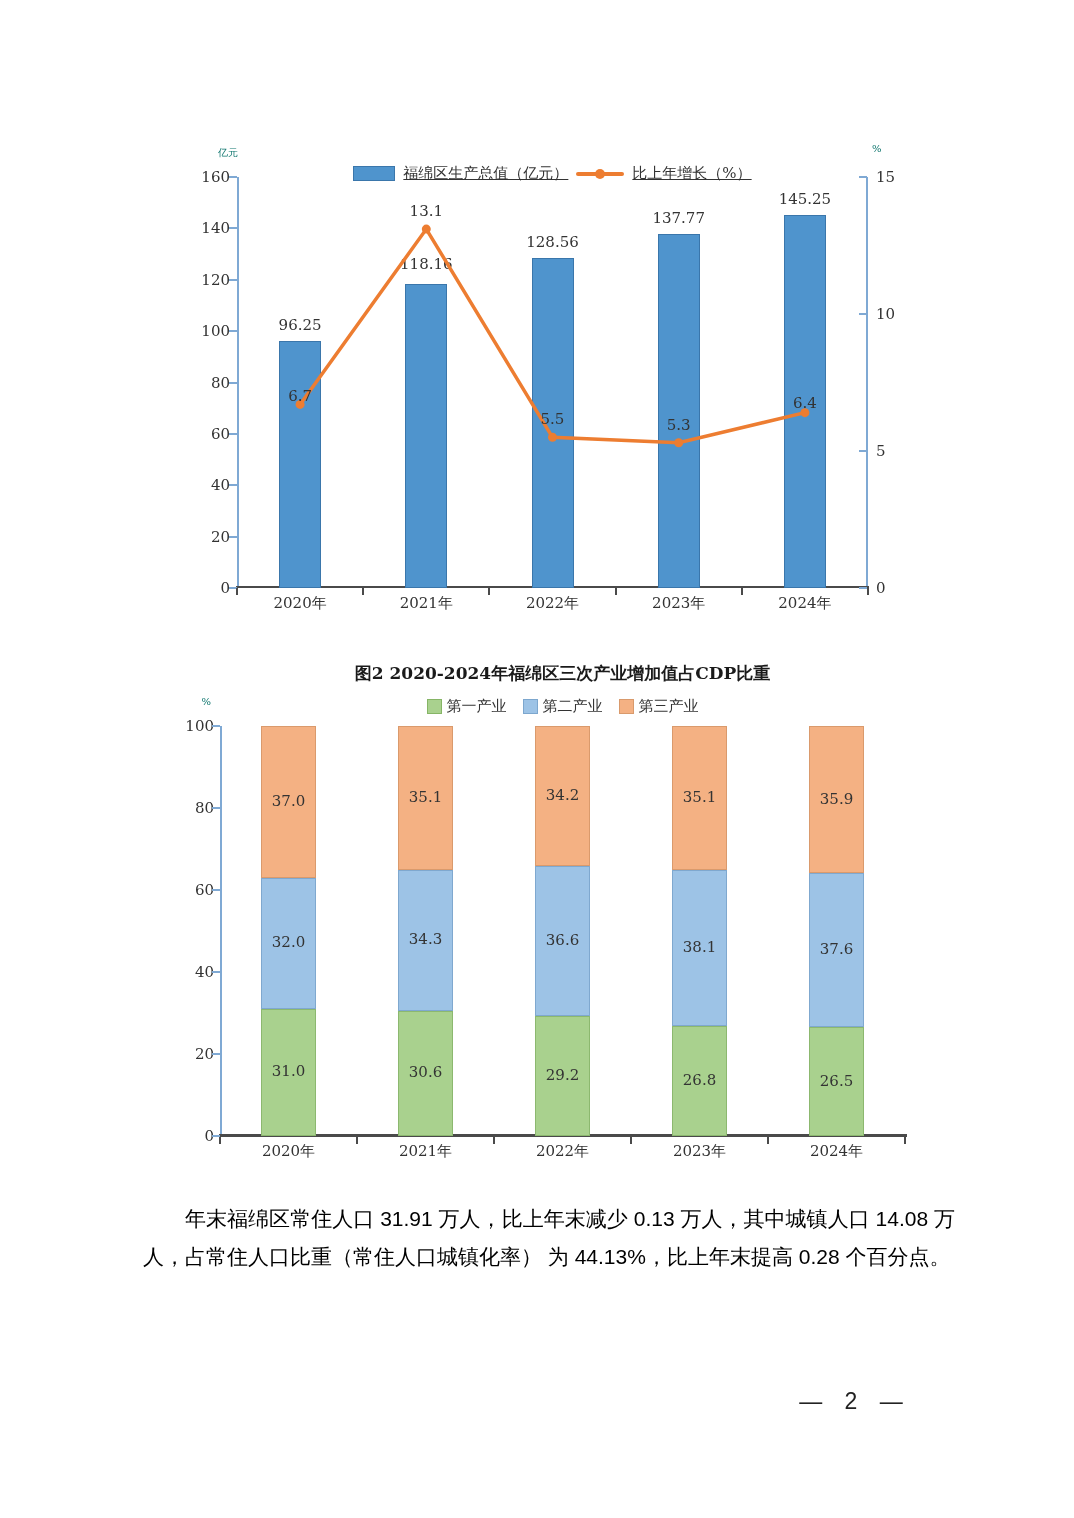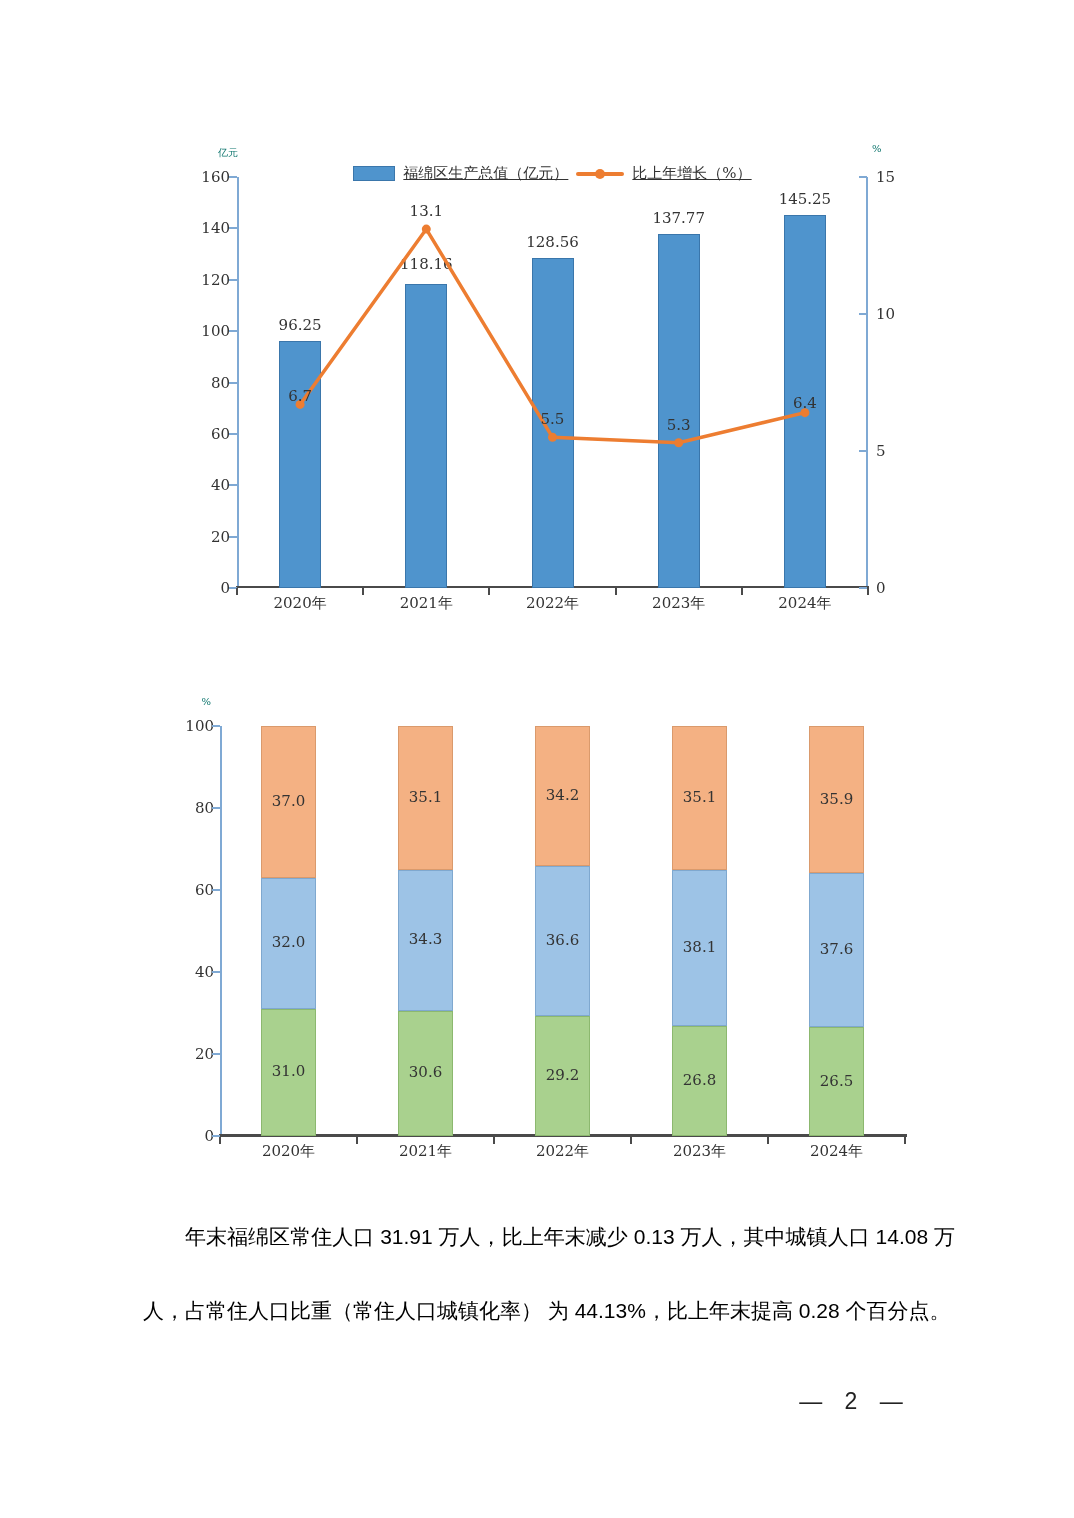--- a/index.html
+++ b/index.html
@@ -22,21 +22,21 @@
   .tick-label{position:absolute;font-size:15px;color:#333;
               font-family:"DejaVu Serif","Liberation Serif",serif;}
   .tick-mark{position:absolute;}
   .bar1{position:absolute;background:#4f94cd;border:1px solid #3a76ab;box-sizing:border-box;}
   .val-label{position:absolute;font-size:15px;color:#333;text-align:center;
              font-family:"DejaVu Serif","Liberation Serif",serif;white-space:nowrap;}
   .seg{position:absolute;box-sizing:border-box;}
   .xcat{position:absolute;font-size:15px;color:#333;text-align:center;
         font-family:"DejaVu Serif","Liberation Serif",serif;}
   #body-paragraph{position:absolute;left:143px;top:1200px;width:812px;
-        font-size:21px;line-height:74px;color:#000;text-align:justify;text-indent:2em;}
+        font-size:21px;line-height:38px;color:#000;text-align:justify;text-indent:2em;}
   #page-number{position:absolute;left:790px;top:1388px;width:130px;text-align:center;
         font-size:23px;color:#222;letter-spacing:8px;white-space:nowrap;}
 </style>
 </head>
 <body>
 
 <div id="page">
 
 
   <div class="abs unit-label" style="left:192px;top:146px;width:46px;text-align:right;">亿元</div>
@@ -51,23 +51,38 @@
       </span>
     <span class="lbl">比上年增长（%）</span>
   </div>
 
   <div class="abs axis-blue" style="left:237px;top:177px;width:2px;height:411px;"></div>
   <div class="abs axis-blue" style="left:866px;top:177px;width:2px;height:411px;"></div>
   <div class="abs axis-dark" style="left:236px;top:586px;width:633px;height:2px;"></div>
 
   <div id="c1-dynamic"></div>
 
+  <div class="abs chart-title" style="left:220px;top:662px;width:685px;">图2  2020-2024年福绵区三次产业增加值占CDP比重</div>
 
   <div class="abs unit-label" style="left:175px;top:696px;width:36px;text-align:right;">%</div>
 
+  <div class="abs legend" style="left:220px;top:697px;width:685px;gap:16px;">
+    <span style="display:flex;align-items:center;">
+      <span class="swatch-sq" style="background:#a9d18e;border:1px solid #86b566;"></span>
+      <span class="lbl">第一产业</span>
+    </span>
+    <span style="display:flex;align-items:center;">
+      <span class="swatch-sq" style="background:#9dc3e6;border:1px solid #7da7ce;"></span>
+      <span class="lbl">第二产业</span>
+    </span>
+    <span style="display:flex;align-items:center;">
+      <span class="swatch-sq" style="background:#f4b183;border:1px solid #d99a6c;"></span>
+      <span class="lbl">第三产业</span>
+    </span>
+  </div>
 
   <div class="abs axis-blue" style="left:220px;top:726px;width:2px;height:410px;"></div>
   <div class="abs axis-dark" style="left:219px;top:1134px;width:688px;height:3px;"></div>
 
   <div id="c2-dynamic"></div>
 
   <div id="body-paragraph">年末福绵区常住人口 31.91 万人，比上年末减少 0.13 万人，其中城镇人口 14.08 万人，占常住人口比重（常住人口城镇化率） 为 44.13%，比上年末提高 0.28 个百分点。</div>
 
   <div id="page-number">— 2 —</div>
 

